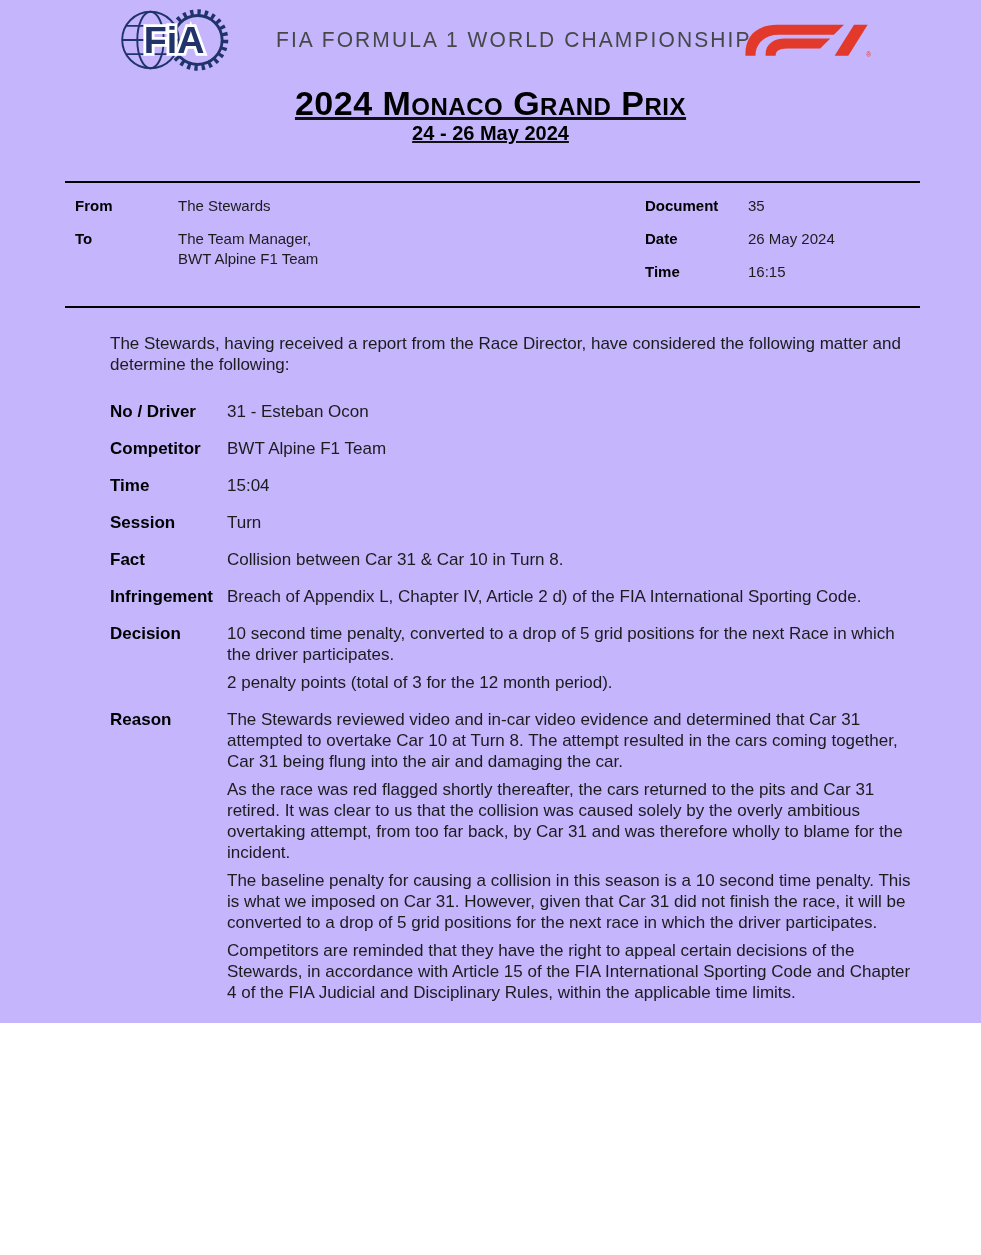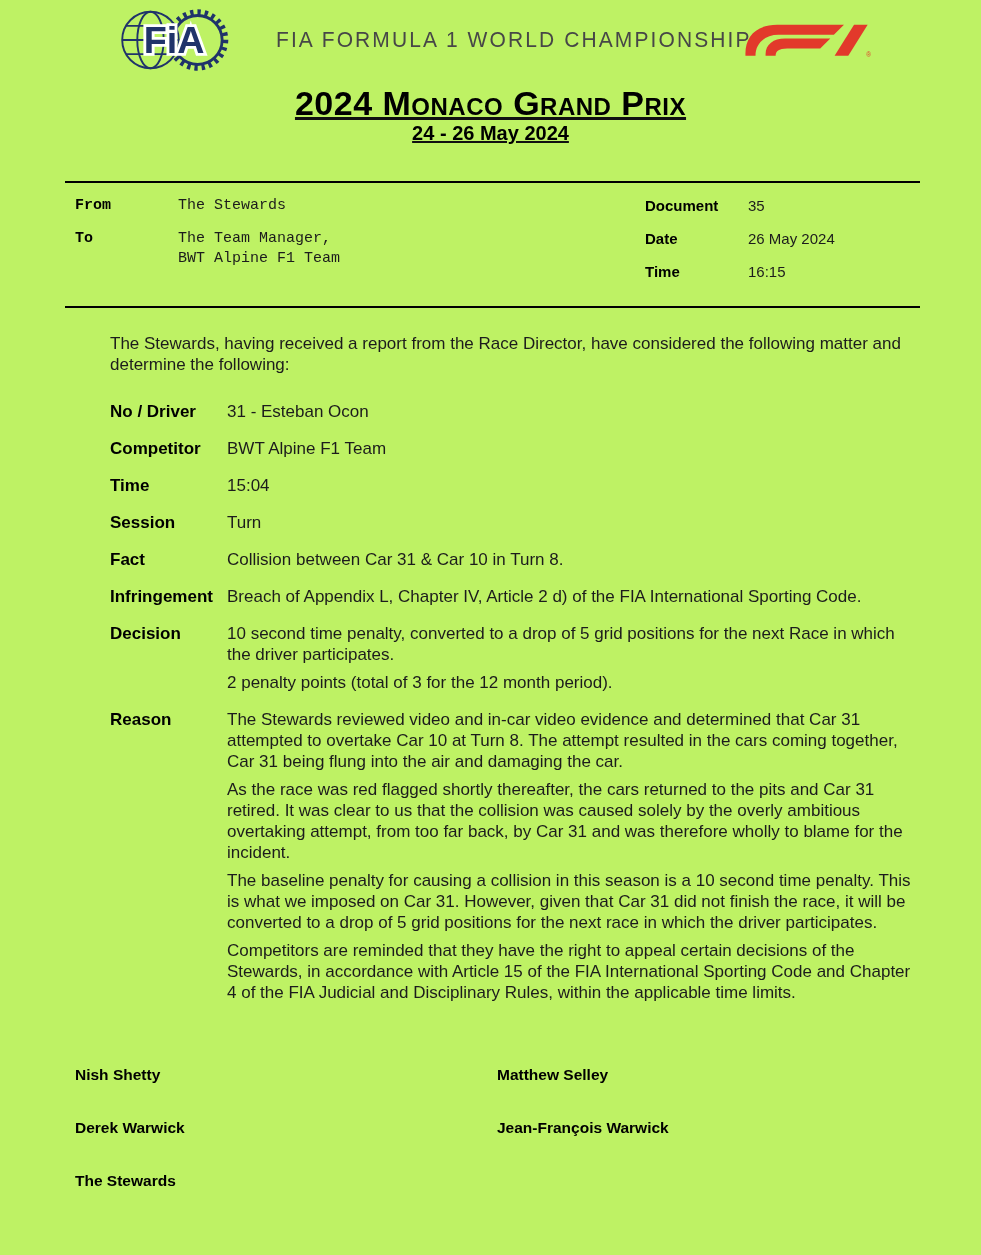--- a/index.html
+++ b/index.html
@@ -1,22 +1,22 @@
 <!DOCTYPE html>
 <html><head>
 <meta charset="utf-8">
 <style>
   * { margin: 0; padding: 0; box-sizing: border-box; }
   html, body { background: #ffffff; }
   .page {
     position: relative;
     width: 981px;
-    height: 1255px;
+    height: 1023px;
     margin: 0 auto;
-    background: #bef264;
+    background: #c4b5fd;
     font-family: "Liberation Sans", sans-serif;
     color: #111111;
     overflow: hidden;
   }
 
   
   .header { position: relative; height: 84px; }
   .fia-logo { position: absolute; left: 118px; top: 7px; }
   .champ-title {
     position: absolute;
@@ -51,21 +51,21 @@
   .meta {
     margin: 37px 0 0 65px;
     width: 855px;
     border-top: 2px solid #000;
     border-bottom: 2px solid #000;
     padding: 13px 0 24px 10px;
     display: flex;
     font-size: 15px;
     line-height: 20px;
   }
-  .meta-col-left { width: 570px; font-family: Liberation Mono, monospace; }
+  .meta-col-left { width: 570px; }
   .meta-col-right { width: 275px; }
   .meta-row { display: flex; margin-bottom: 13px; }
   .meta-row:last-child { margin-bottom: 0; }
   .meta-label { width: 103px; font-weight: bold; color: #000; flex-shrink: 0; }
   .meta-value { color: #1c1c1c; }
 
   
   .body { margin: 25px 61px 0 110px; font-size: 17px; line-height: 21px; }
   .intro { max-width: 800px; margin-bottom: 26px; color: #1c1c1c; }
 

